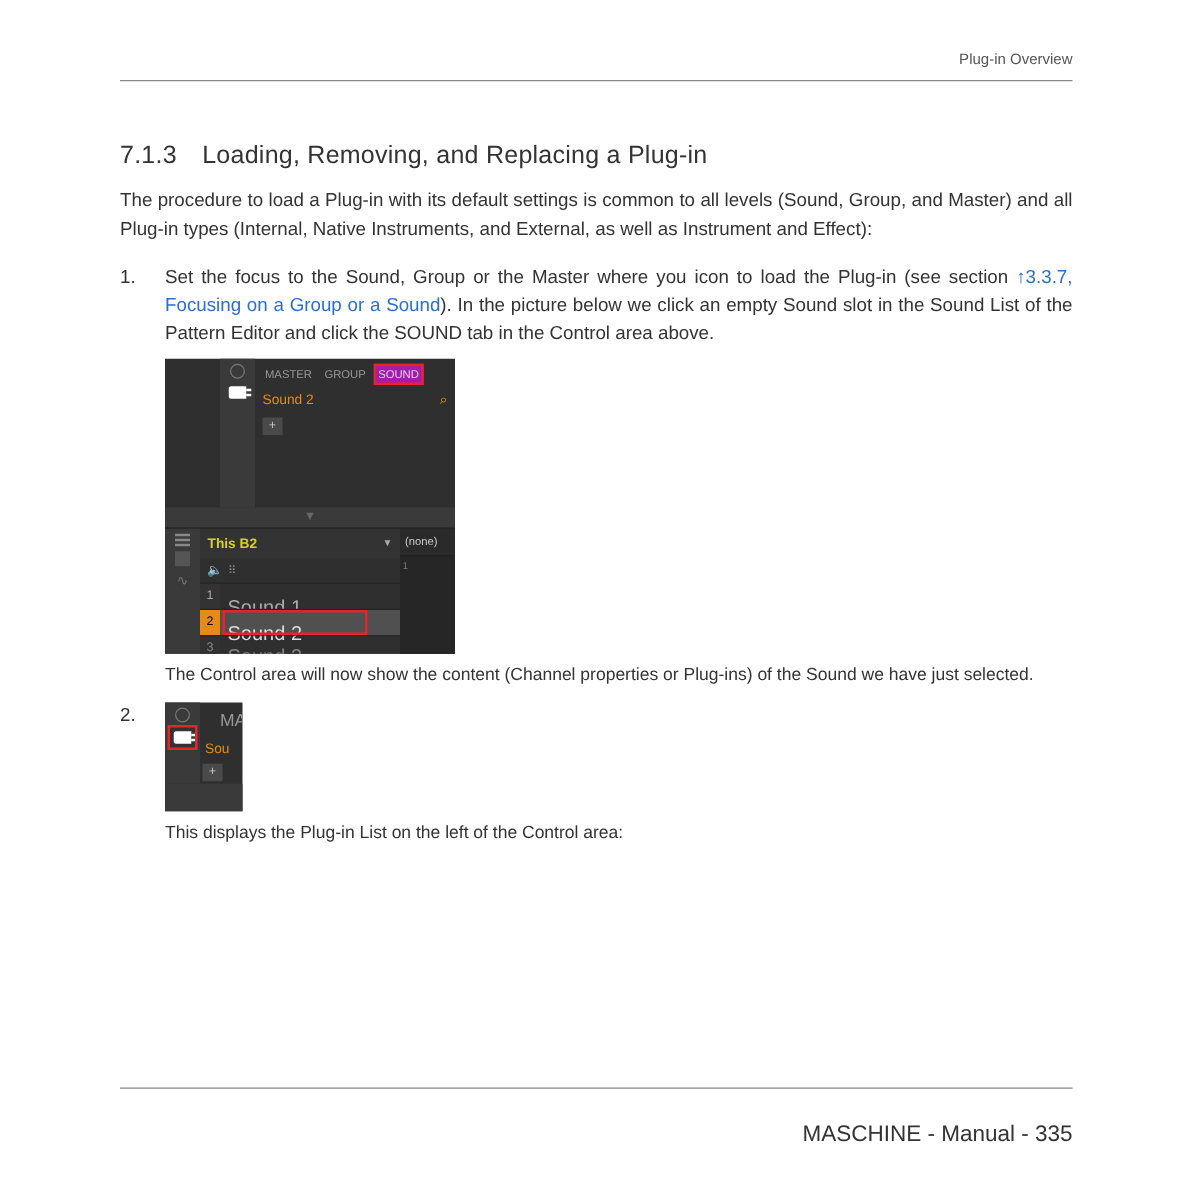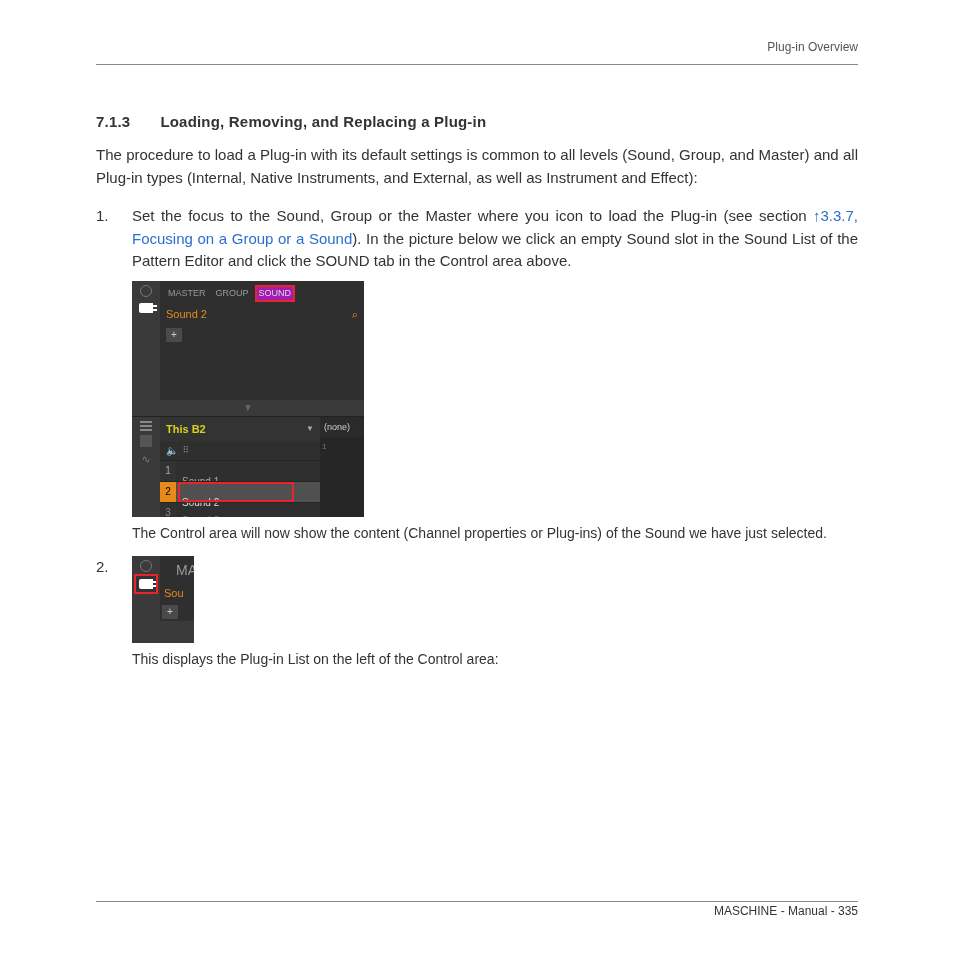--- a/index.html
+++ b/index.html
@@ -28,22 +28,22 @@
     color: #222;
   }
   .header .subtitle {
     font-size: 12px;
     color: #555;
     margin-top: 4px;
   }
   .section-heading {
     font-family: "Arial Narrow", Arial, sans-serif;
     font-stretch: condensed;
-    font-weight: bold;
-    font-size: 15px;
+    font-weight: normal;
+    font-size: 20px;
     margin-bottom: 14px;
     letter-spacing: 0.2px;
   }
   .section-heading .num {
     display: inline-block;
     width: 60px;
   }
   .body-text {
     font-size: 15px;
     line-height: 1.5;
@@ -80,37 +80,38 @@
     line-height: 1.5;
     text-align: justify;
     margin-top: 6px;
   }
   .footer {
     position: absolute;
     bottom: 36px;
     left: 96px;
     right: 96px;
     border-top: 1px solid #888;
-    padding-top: 2px;
+    padding-top: 26px;
     text-align: right;
-    font-size: 12px;
+    font-size: 18px;
     color: #333;
   }
 
   
   .screenshot1 {
     width: 232px;
     background: #2f2f2f;
     margin: 8px 0 4px 0;
     font-family: Arial, sans-serif;
     font-size: 10px;
     color: #999;
   }
   .s1-top {
     display: flex;
+    margin-left: 44px;
   }
   .s1-leftcol {
     width: 28px;
     background: #3a3a3a;
     display: flex;
     flex-direction: column;
     align-items: center;
     padding-top: 4px;
     gap: 6px;
   }
@@ -225,21 +226,21 @@
     position: relative;
     height: 100%;
     display: flex;
     align-items: center;
   }
   .s1-rowname-wrap.sel {
     background: #505050;
   }
   .s1-rowname {
     color: #aaa;
-    font-size: 10px;
+    font-size: 16px;
     margin-top: 20px;
   }
   .red-box {
     border: 2px solid #e8232a;
     position: absolute;
     box-sizing: border-box;
     pointer-events: none;
   }
   .s1-iconrow {
     display: flex;

